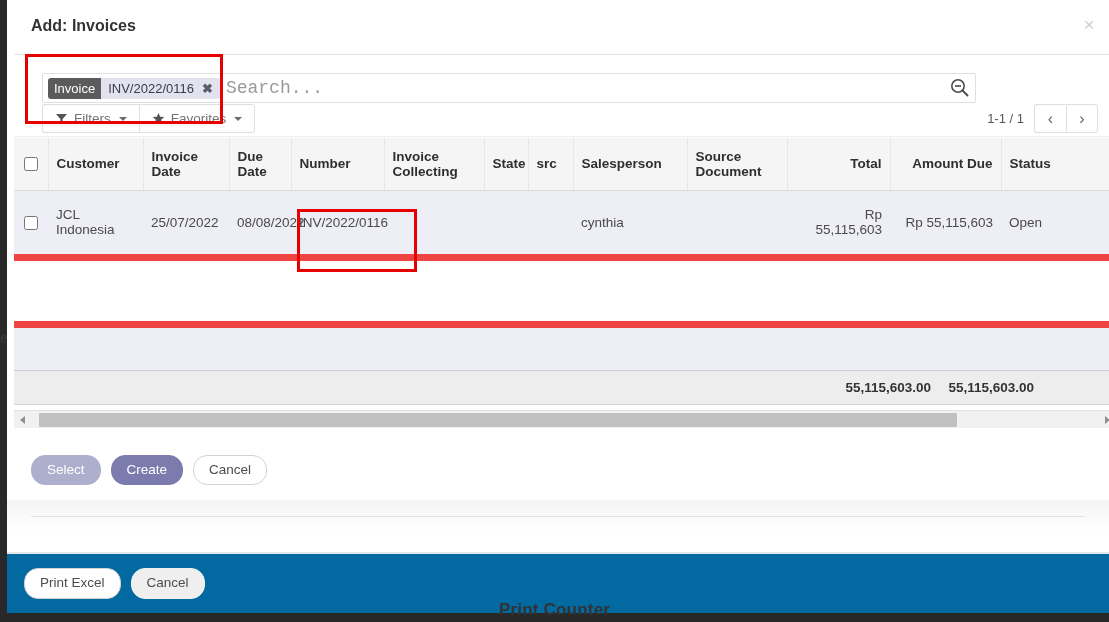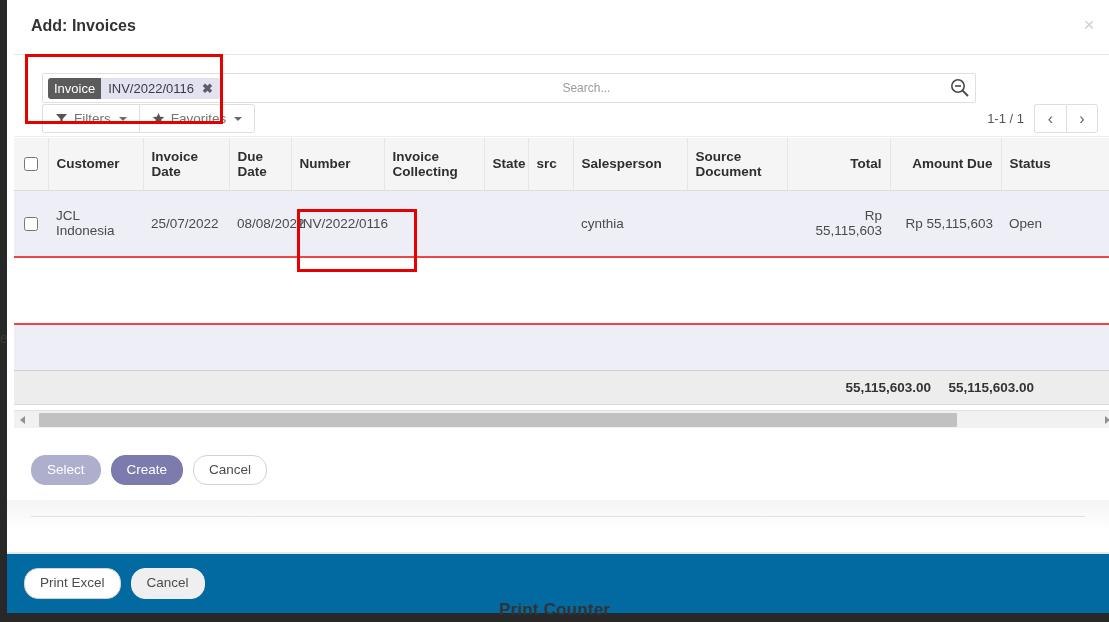--- a/index.html
+++ b/index.html
@@ -165,26 +165,25 @@
     display: flex;
     align-items: center;
     font-size: 13px;
     font-weight: bold;
     cursor: pointer;
   }
   .search-input {
     flex: 1;
     border: none;
     outline: none;
-    font-family: Liberation Sans, sans-serif;
-    font-size: 12px;
+    font-family: Liberation Mono, monospace;
+    font-size: 18px;
     color: #555;
     background: transparent;
     padding-left: 2px;
-    text-align: center;
   }
   .search-input::placeholder { color: #9a9a9a; }
   .search-glass {
     width: 22px; height: 22px;
     flex: none;
     cursor: pointer;
   }
 
   .cp-buttons {
     position: absolute;
@@ -265,21 +264,21 @@
     font-weight: bold;
     font-size: 13.5px;
     padding: 9px 8px;
     height: 52px;
     vertical-align: middle;
     text-align: left;
   }
   table.list thead th.num { text-align: right; }
   table.list thead th.cbx { width: 34px; text-align: center; padding: 0; }
   table.list tbody td {
-    border-bottom: 2px solid #ef4444;
+    border-bottom: 7px solid #ef4444;
     padding: 10px 8px;
     color: #4a4a4a;
     vertical-align: middle;
     height: 67px;
   }
   table.list tbody td.num { text-align: right; }
   table.list tbody td.cbx { text-align: center; padding: 0; }
   tr.row-odd  td { background: #eeeef6; }
   tr.row-even td { background: #ffffff; }
   tr.empty td { height: 33px; padding: 0; }

